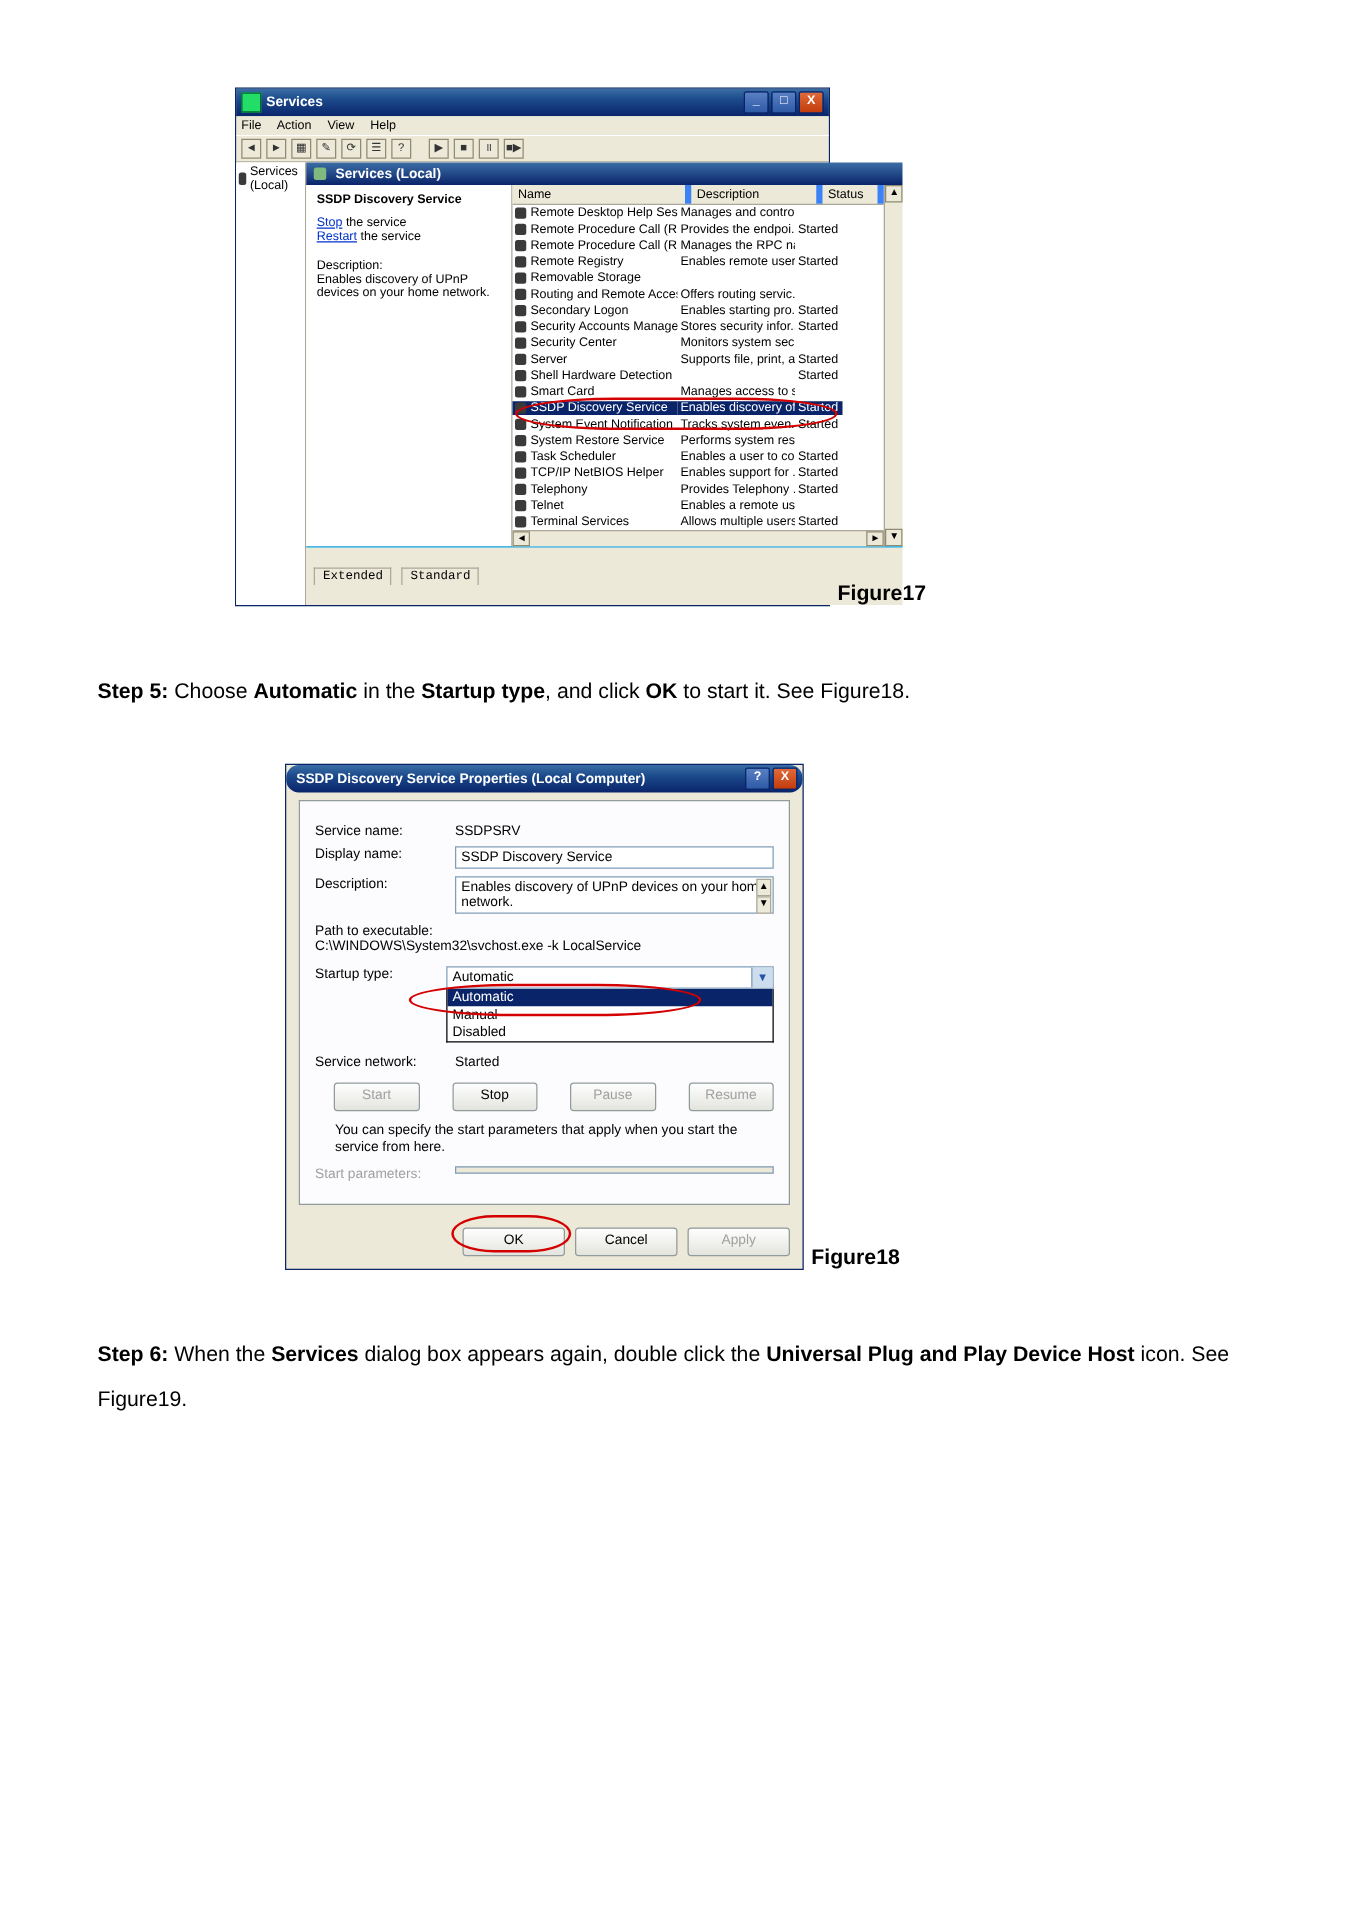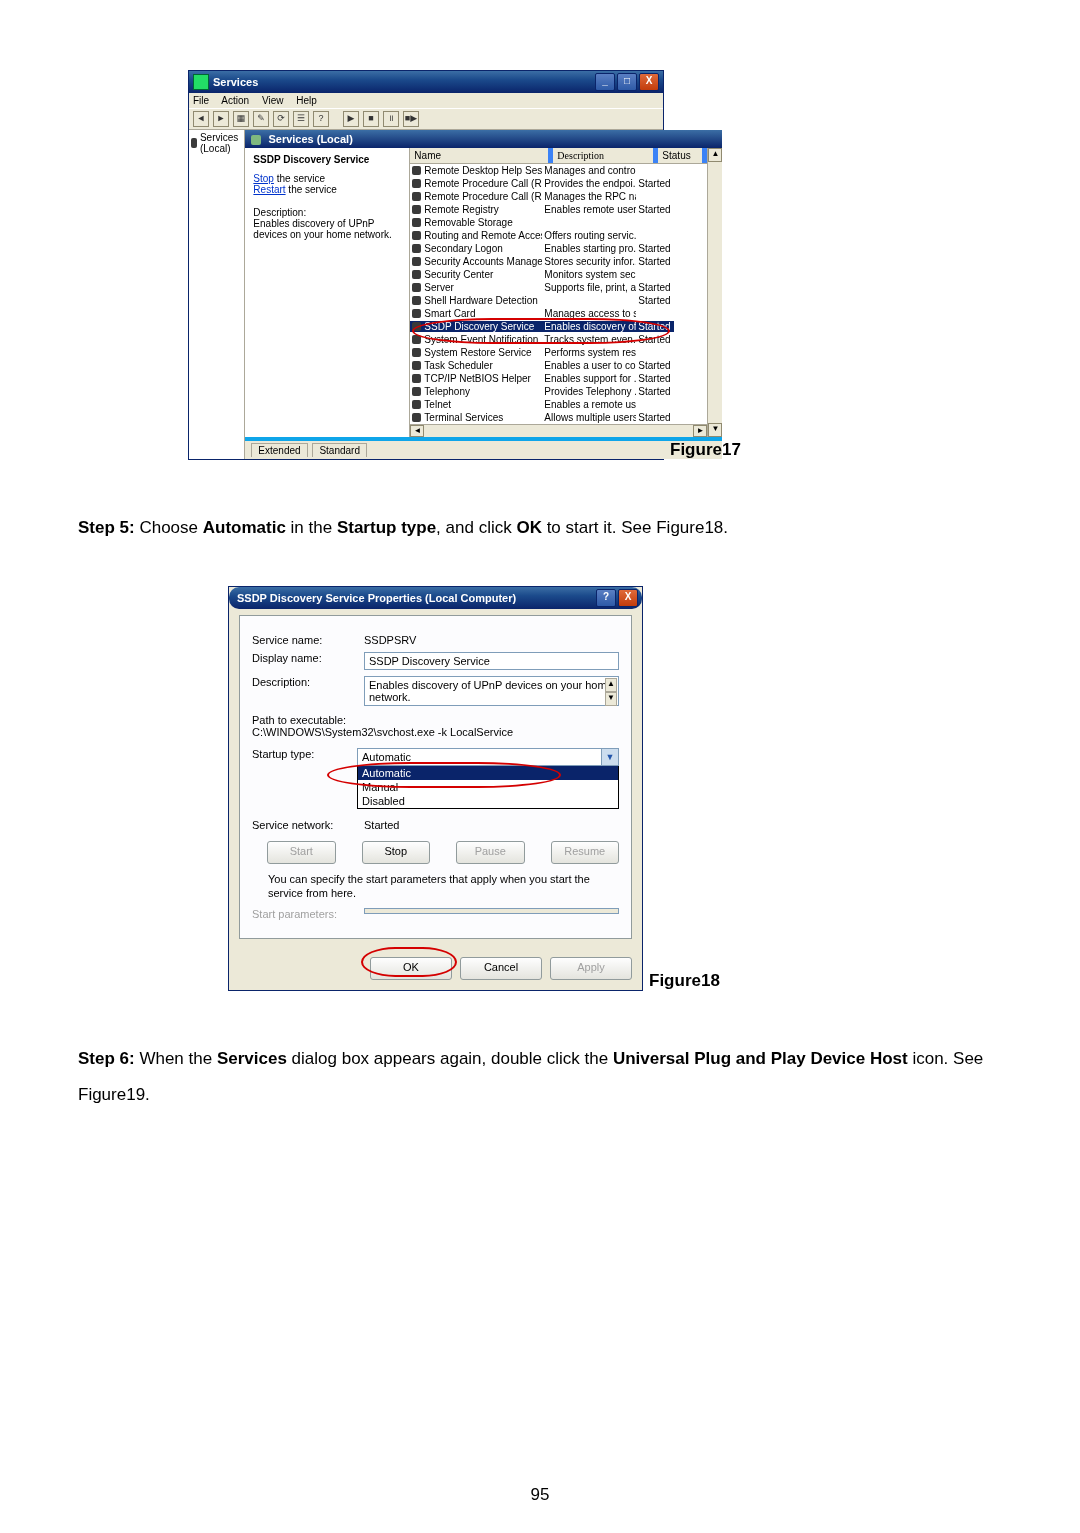--- a/index.html
+++ b/index.html
@@ -105,21 +105,21 @@
     display: flex;
     background: #ece9d8;
     border-bottom: 1px solid #aca899;
   }
   .list-head div {
     padding: 2px 4px;
     border-right: 5px solid #3b82f6;
     color: #000;
   }
   .col-name { width: 130px; }
-  .col-desc { width: 92px; font-family: Liberation Serif, serif; }
+  .col-desc { width: 92px; }
   .col-stat { width: 36px; }
   .list-body { position: relative; }
   .svc-row { display: flex; padding: 0 0; height: 13px; align-items: center; }
   .svc-row .c1 { width: 130px; display: flex; align-items: center; padding-left: 2px; color: #000; overflow: hidden; white-space: nowrap; }
   .svc-row .c2 { width: 92px; padding-left: 2px; color: #000; overflow: hidden; white-space: nowrap; }
   .svc-row .c3 { width: 36px; padding-left: 2px; color: #000; overflow: hidden; white-space: nowrap; }
   .svc-row.sel .c1, .svc-row.sel .c2, .svc-row.sel .c3 { background: #0a246a; color: #fff; }
   .svc-row .gi { width: 9px; height: 9px; background: #3a3a3a; border-radius: 2px; margin-right: 3px; flex: 0 0 auto; }
   .red-oval1 {
     position: absolute;
@@ -132,24 +132,25 @@
     background: #ece9d8;
     border-left: 1px solid #aca899;
     display: flex; flex-direction: column; align-items: center;
     justify-content: space-between;
   }
   .scroll-right .arr {
     width: 12px; height: 12px; background: #ece9d8;
     border: 1px solid #908a70; font-size: 8px; text-align: center;
   }
   .tabs-bottom {
-    border-top: 4px solid #0ea5e9;
-    background: #ece9d8;
-    padding: 2px 6px;
+    border-top: 1px solid #0ea5e9;
+    background: #ece9d8;
+    padding: 16px 6px;
     font-size: 10px;
+    font-family: Liberation Mono, monospace;
   }
   .tabs-bottom .tab {
     display: inline-block;
     border: 1px solid #aca899;
     border-bottom: none;
     padding: 1px 6px;
     background: #ece9d8;
     margin-right: 2px;
   }
   .hscroll {
@@ -606,14 +607,13 @@
         </div>
       </div>
     </div>
     <div class="fig-label">Figure18</div>
   </div>
 
   <div class="step">
     <b>Step 6: </b><span>When the </span><b>Services</b><span> dialog box appears again, double click the </span><b>Universal Plug and Play Device Host</b><span> icon. See Figure19.</span>
   </div>
 
-  <div class="page-number">95</div>
 </div>
 
 </body></html>

